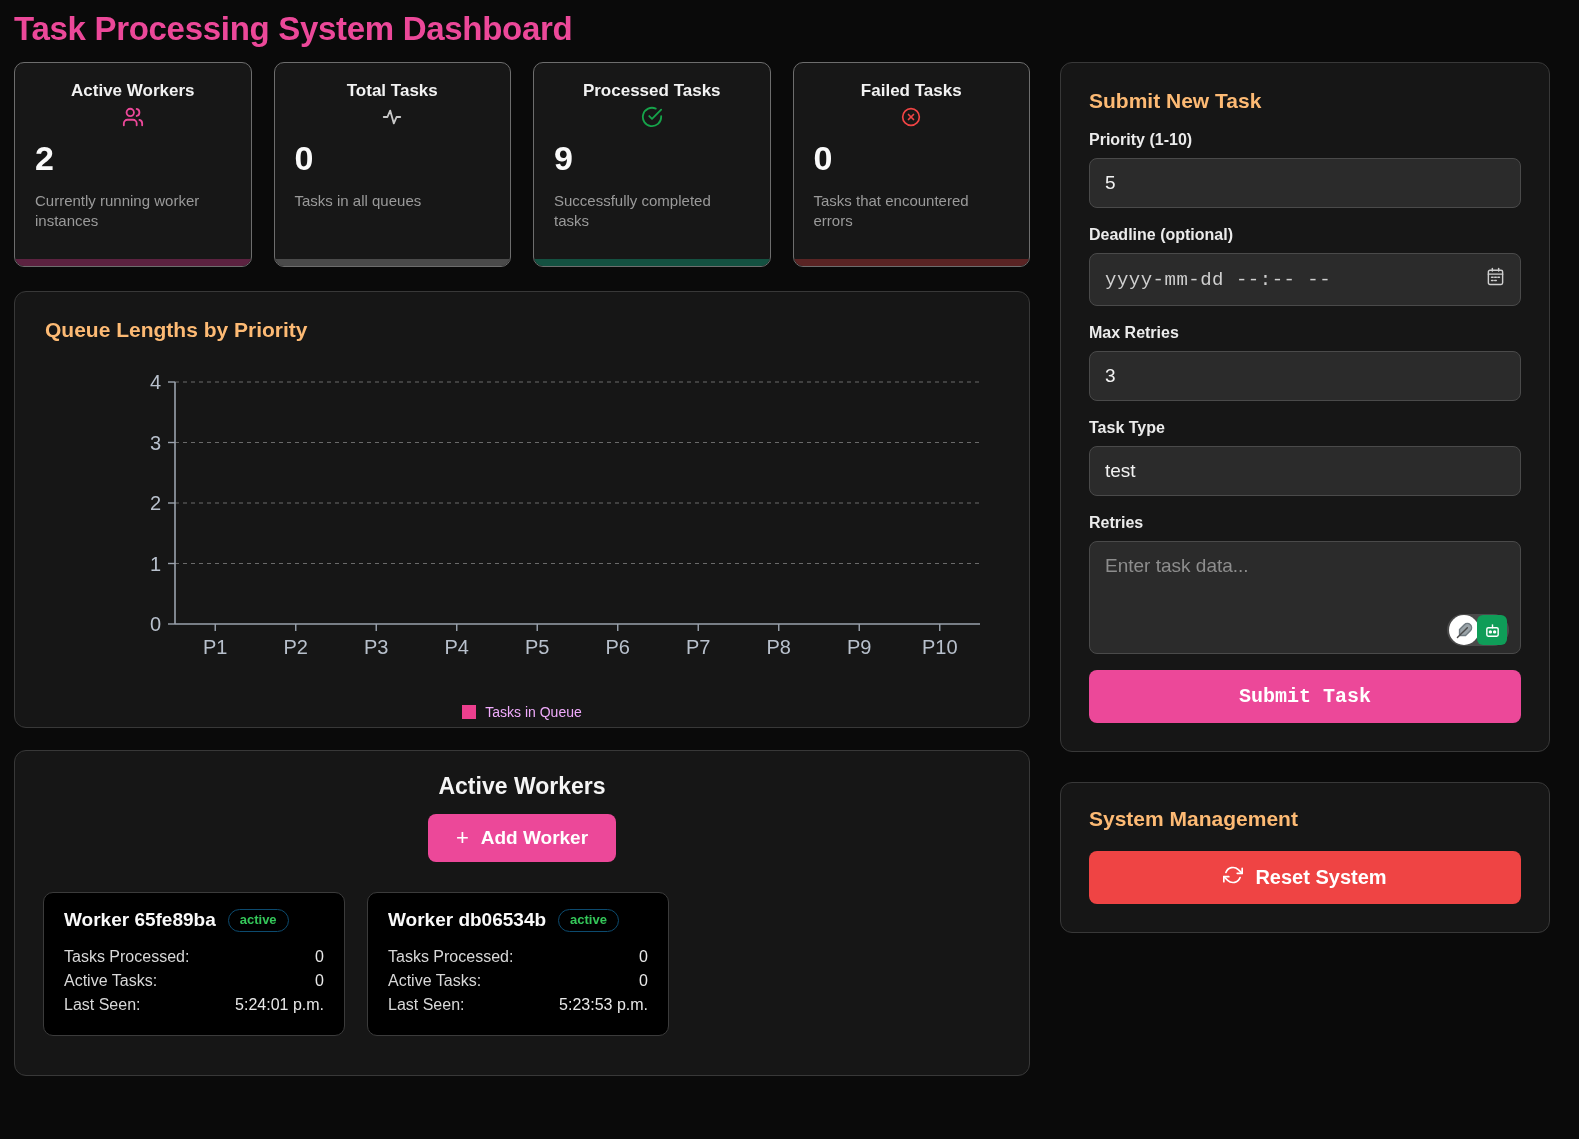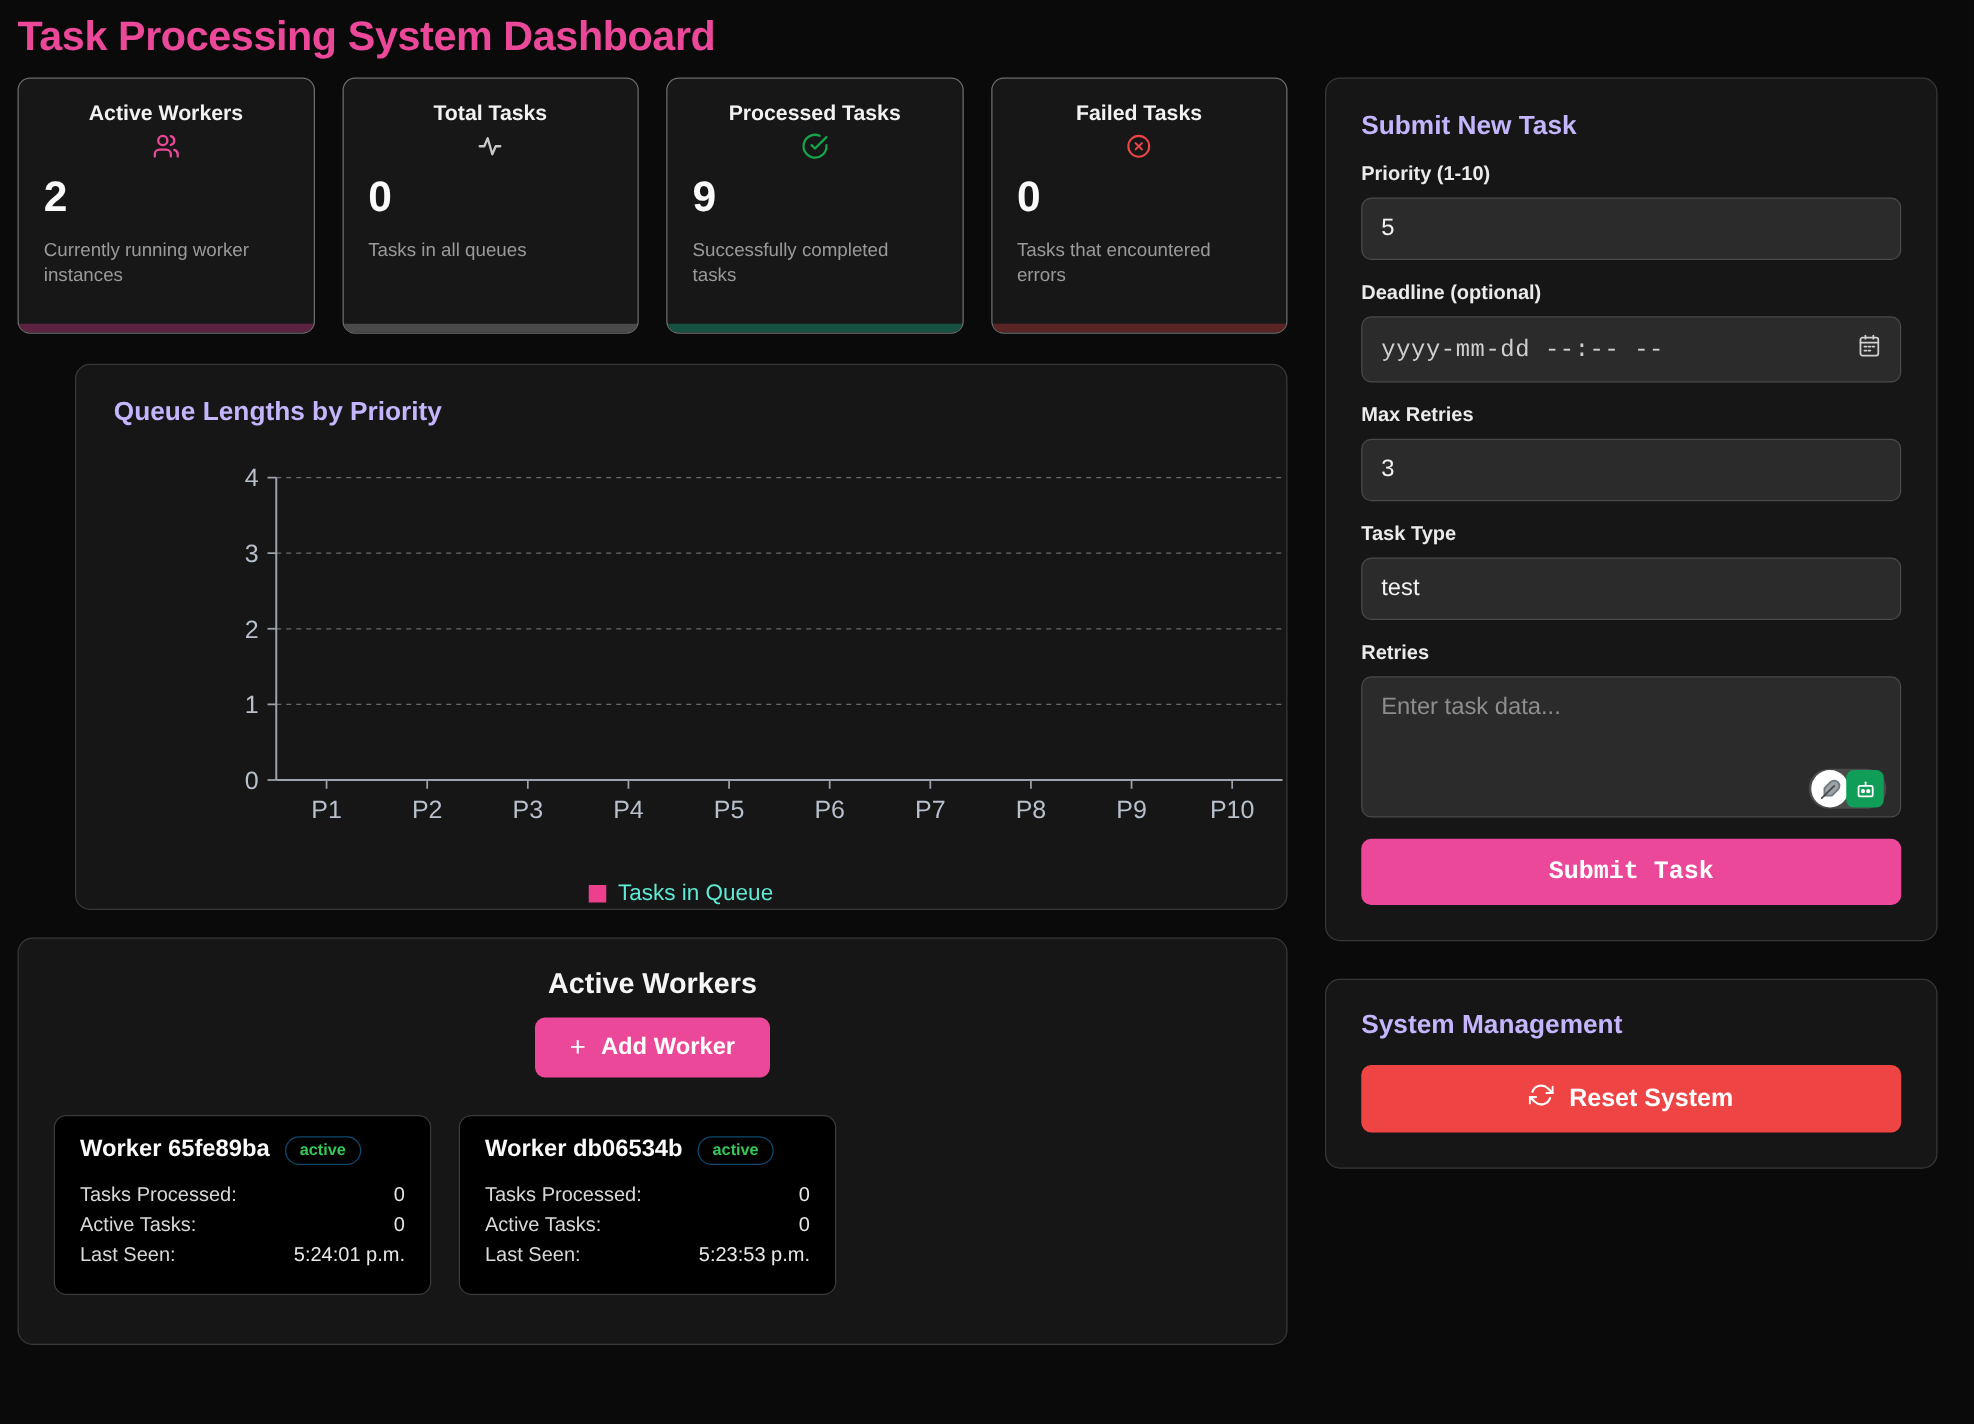--- a/index.html
+++ b/index.html
@@ -71,34 +71,34 @@
 
   
   .panel {
     background: #161616;
     border: 1px solid #383838;
     border-radius: 12px;
   }
   .panel-title {
     font-size: 21px;
     font-weight: bold;
-    color: #c4b5fd;
-  }
-
-  .chart-panel { margin-top: 24px; padding: 26px 30px 24px 30px; height: 437px; margin-left: 46px; }
+    color: #fdba74;
+  }
+
+  .chart-panel { margin-top: 24px; padding: 26px 30px 24px 30px; height: 437px; }
   .chart-area { position: relative; margin-top: 26px; height: 330px; }
 
   .chart-svg { display:block; }
 
   .legend {
     display: flex; align-items: center; justify-content: center;
     gap: 9px; margin-top: 6px;
   }
   .legend-swatch { width: 14px; height: 14px; background: #ec3f8e; display:block; }
-  .legend-label { color: #5eead4; font-size: 18px; }
+  .legend-label { color: #f0abfc; font-size: 14px; }
 
   
   .workers-panel { margin-top: 22px; padding: 22px 28px 40px 28px; height: 326px; }
   .workers-head { text-align: center; }
   .workers-title { font-size: 23px; font-weight: bold; color: #f5f5f5; }
   .add-worker-btn {
     margin: 14px auto 0 auto;
     display: flex; align-items: center; justify-content: center; gap: 12px;
     background: #ec4899; color: #fff;
     border: none; border-radius: 8px;

